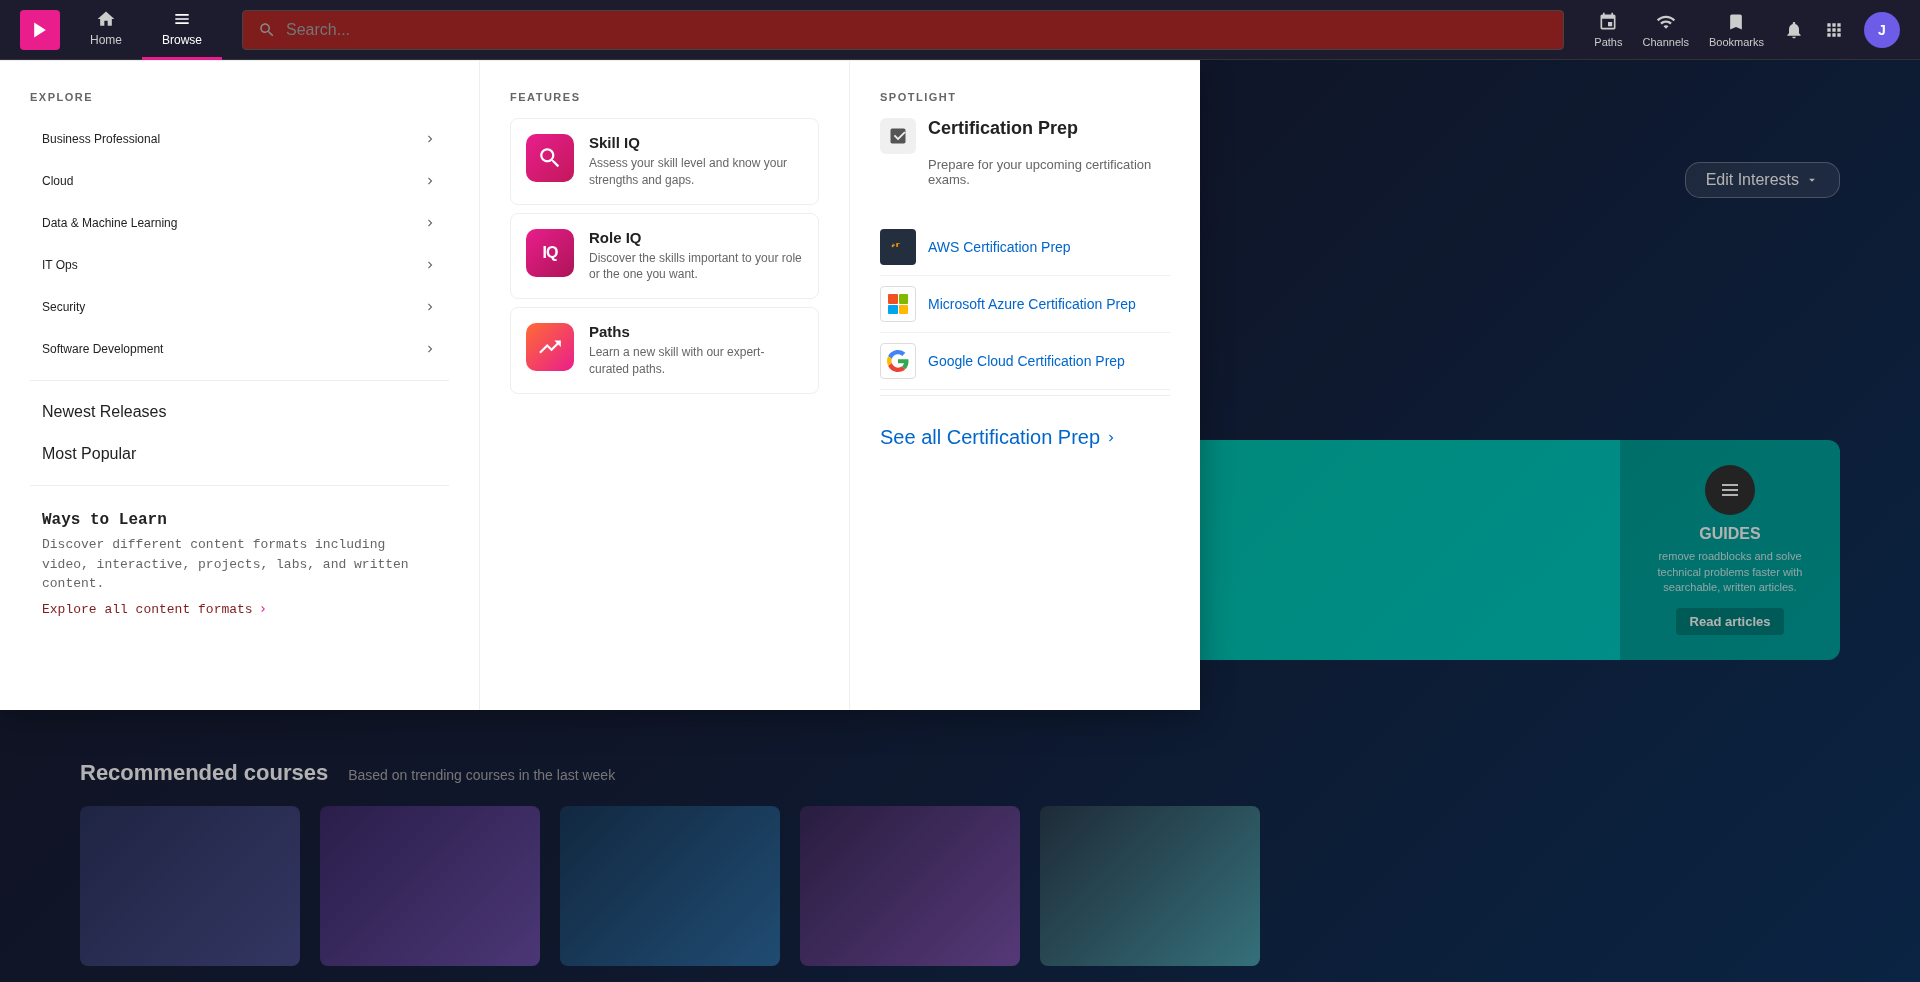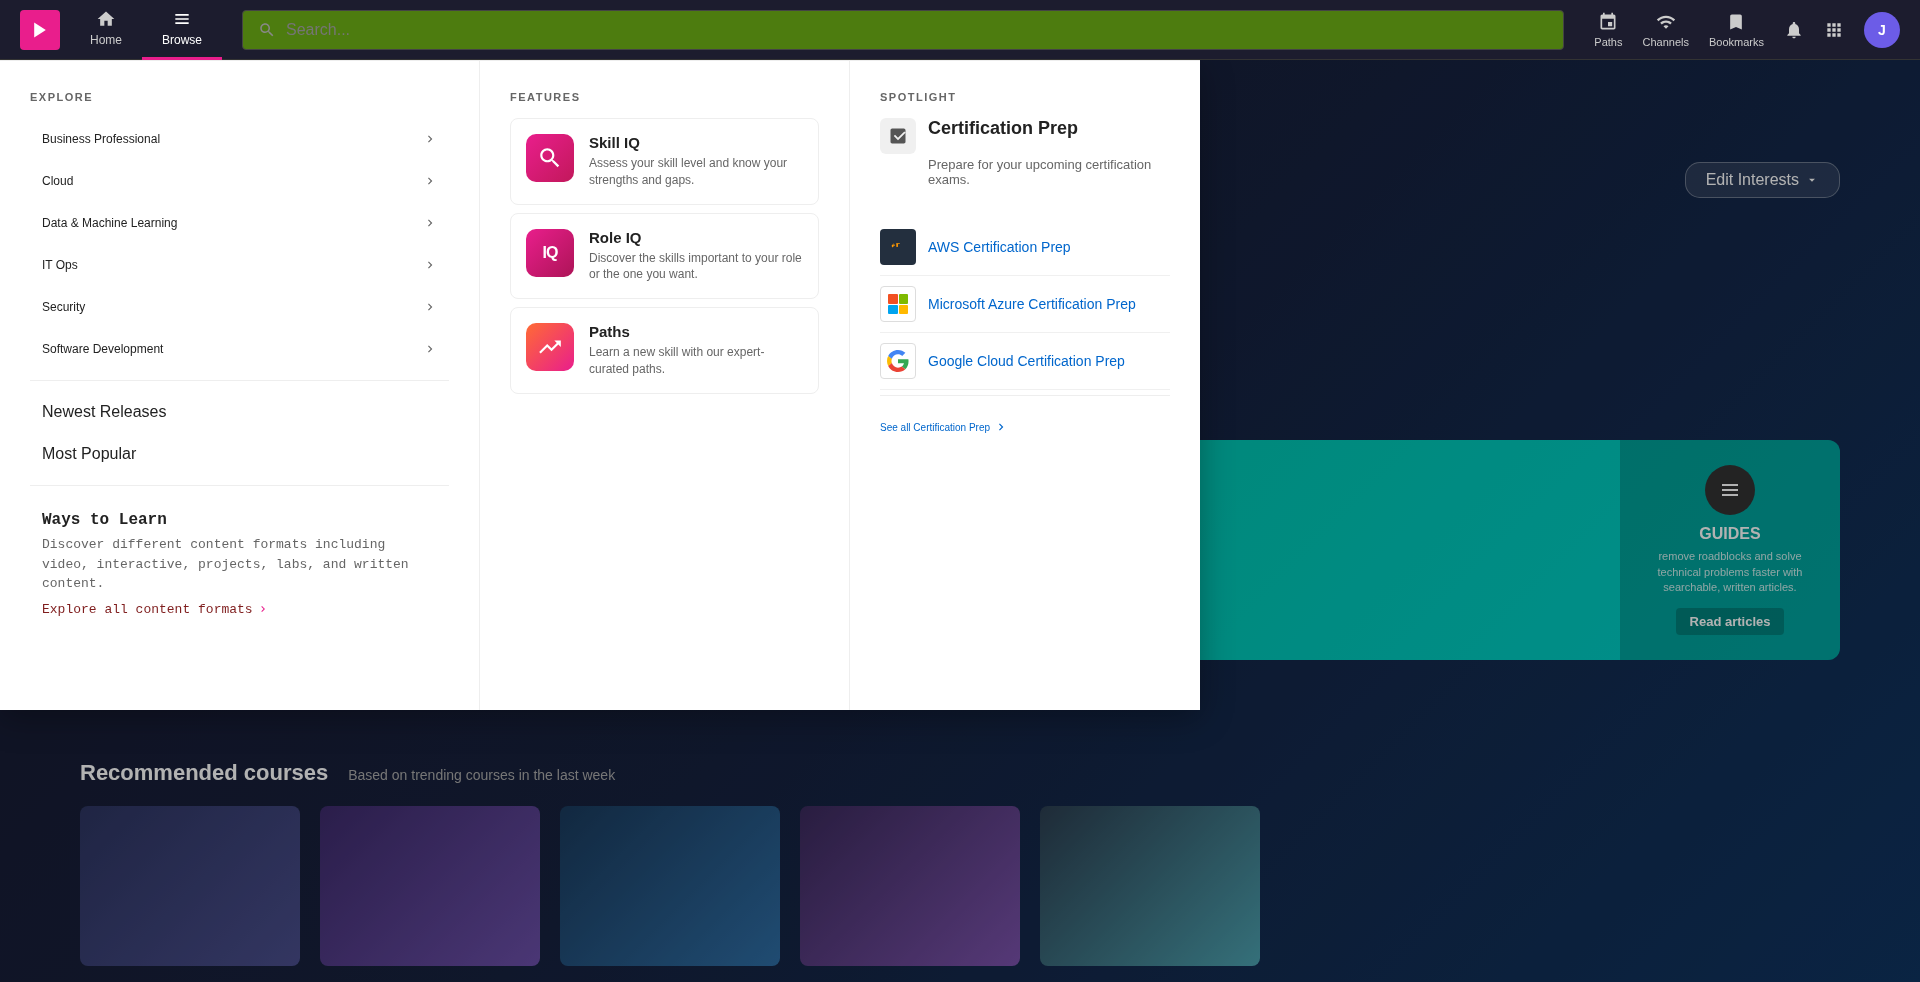--- a/index.html
+++ b/index.html
@@ -20,21 +20,21 @@
     .nav-item {
       display: flex; flex-direction: column; align-items: center;
       justify-content: center; padding: 0 20px; height: 60px;
       color: #ccc; font-size: 12px; cursor: pointer; gap: 4px;
       border-bottom: 3px solid transparent; text-decoration: none;
     }
     .nav-item.active { color: white; border-bottom: 3px solid #e91e8c; }
     .nav-item svg { width: 20px; height: 20px; }
     .nav-search {
       flex: 1; margin: 0 20px; display: flex; align-items: center;
-      background: #4d7c0f; border: 1px solid #444; border-radius: 4px;
+      background: #7f1d1d; border: 1px solid #444; border-radius: 4px;
       padding: 0 15px; height: 40px;
     }
     .nav-search input {
       background: none; border: none; outline: none; color: #ccc;
       font-size: 16px; flex: 1;
     }
     .nav-search svg { width: 18px; height: 18px; fill: #888; margin-right: 10px; }
     .nav-right { display: flex; align-items: center; gap: 20px; margin-left: 10px; }
     .nav-right-item { display: flex; flex-direction: column; align-items: center; color: #ccc; font-size: 11px; gap: 4px; cursor: pointer; }
     .nav-right-item svg { width: 20px; height: 20px; }
@@ -118,22 +118,22 @@
     .cert-prep-title { font-size: 18px; font-weight: 600; color: #222; margin-bottom: 18px; }
     .cert-prep-desc { font-size: 13px; color: #666; margin-bottom: 16px; }
     .cert-item {
       display: flex; align-items: center; gap: 12px; padding: 10px 0;
       border-bottom: 1px solid #f0f0f0; cursor: pointer;
     }
     .cert-item:last-of-type { border-bottom: none; }
     .cert-name { font-size: 14px; color: #0066cc; font-weight: 500; }
     .see-all-cert {
       display: flex; align-items: center; gap: 4px;
-      color: #0066cc; font-size: 10px; font-weight: 500;
-      margin-top: 9px; cursor: pointer;
+      color: #0066cc; font-size: 20px; font-weight: 500;
+      margin-top: 15px; cursor: pointer;
     }
     .see-all-cert svg { width: 14px; height: 14px; fill: #0066cc; }
     .courses-row { display: flex; gap: 20px; }
     .course-card {
       width: 220px; height: 160px; border-radius: 8px;
       background: #2a2a3e; flex-shrink: 0; overflow: hidden;
     }
 
     
     .recommended-section {

